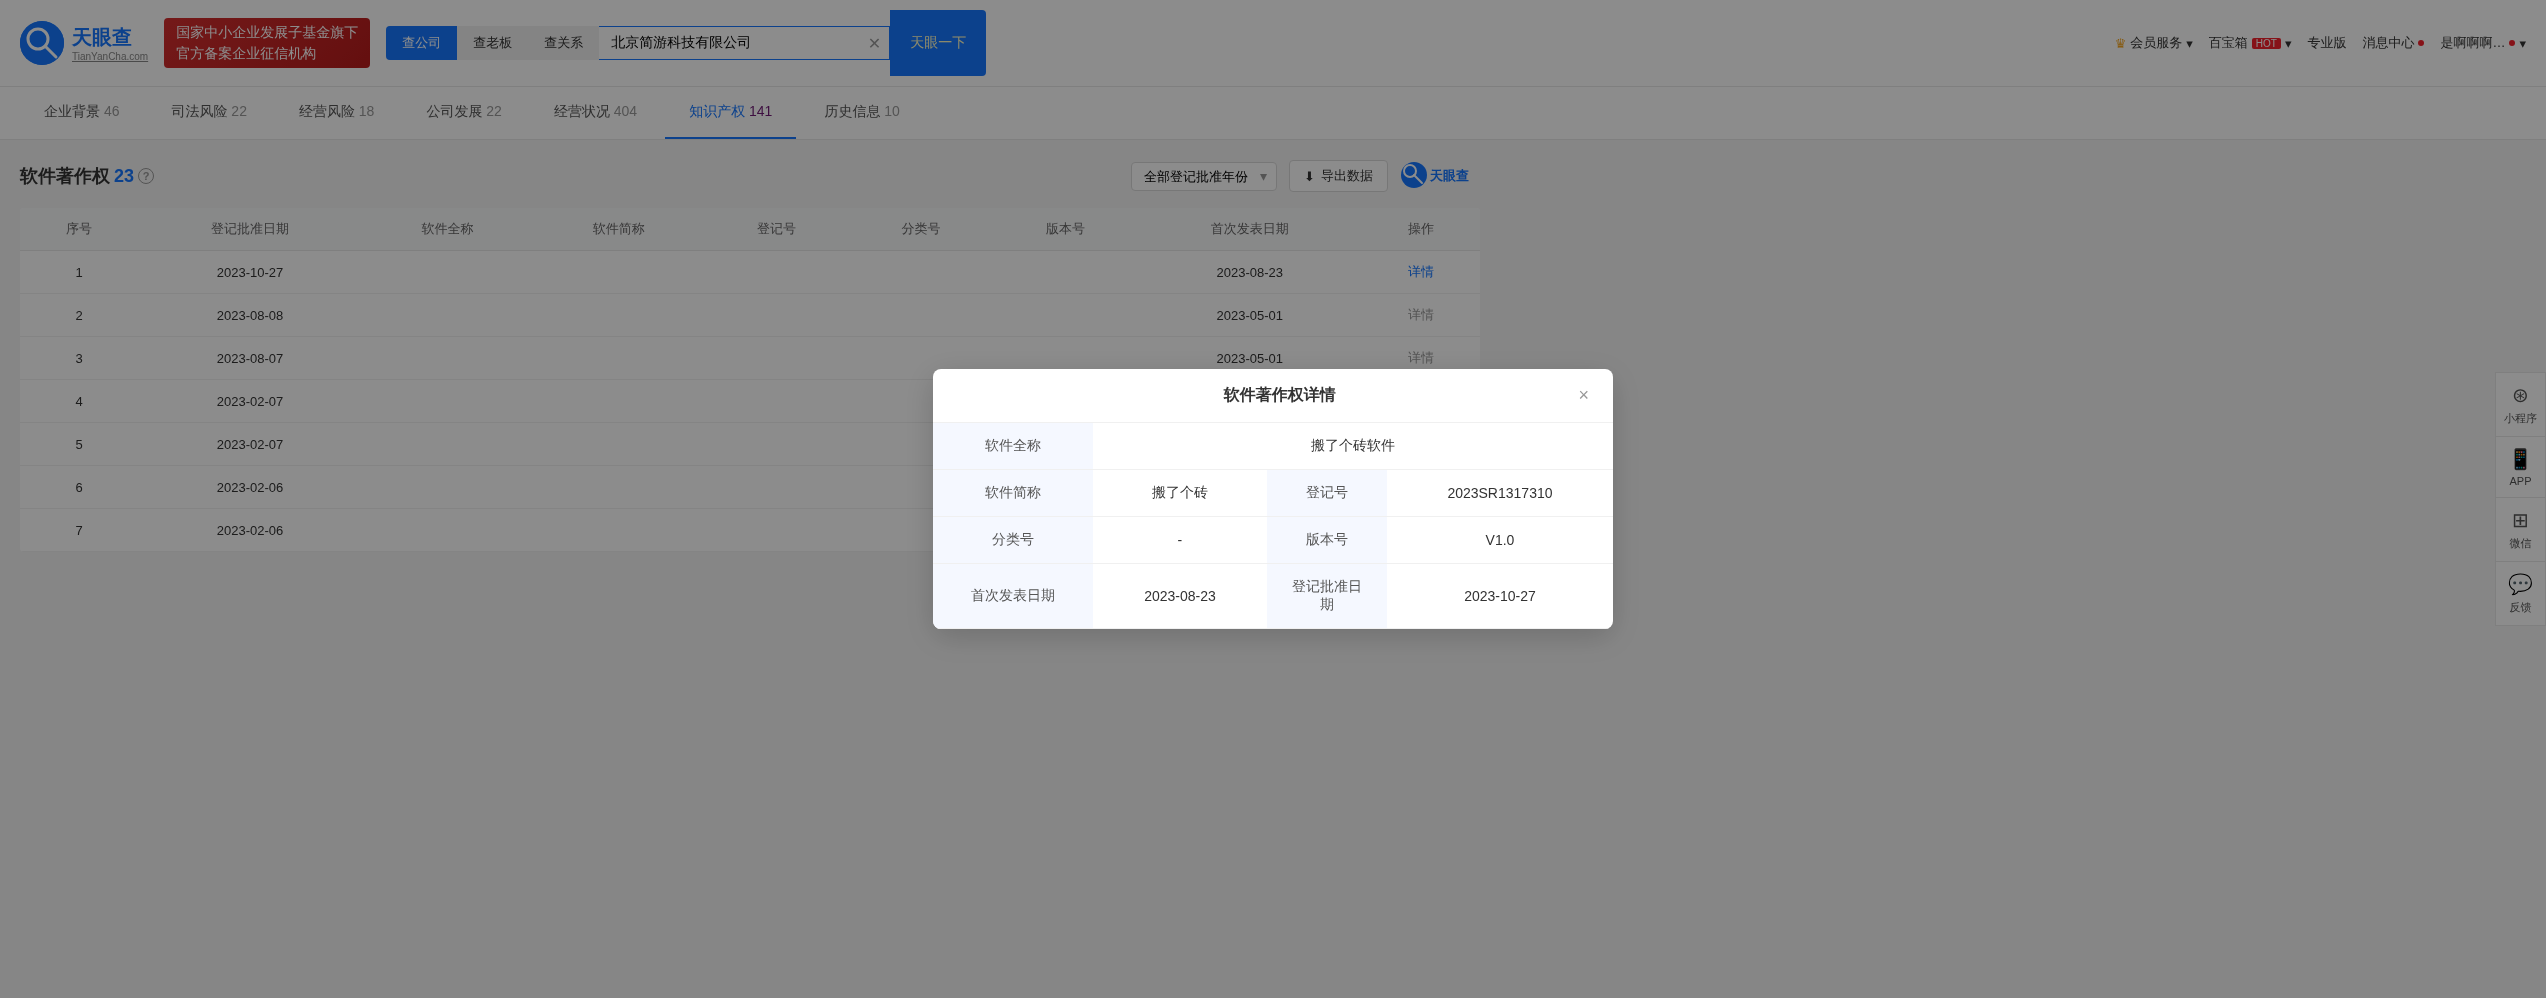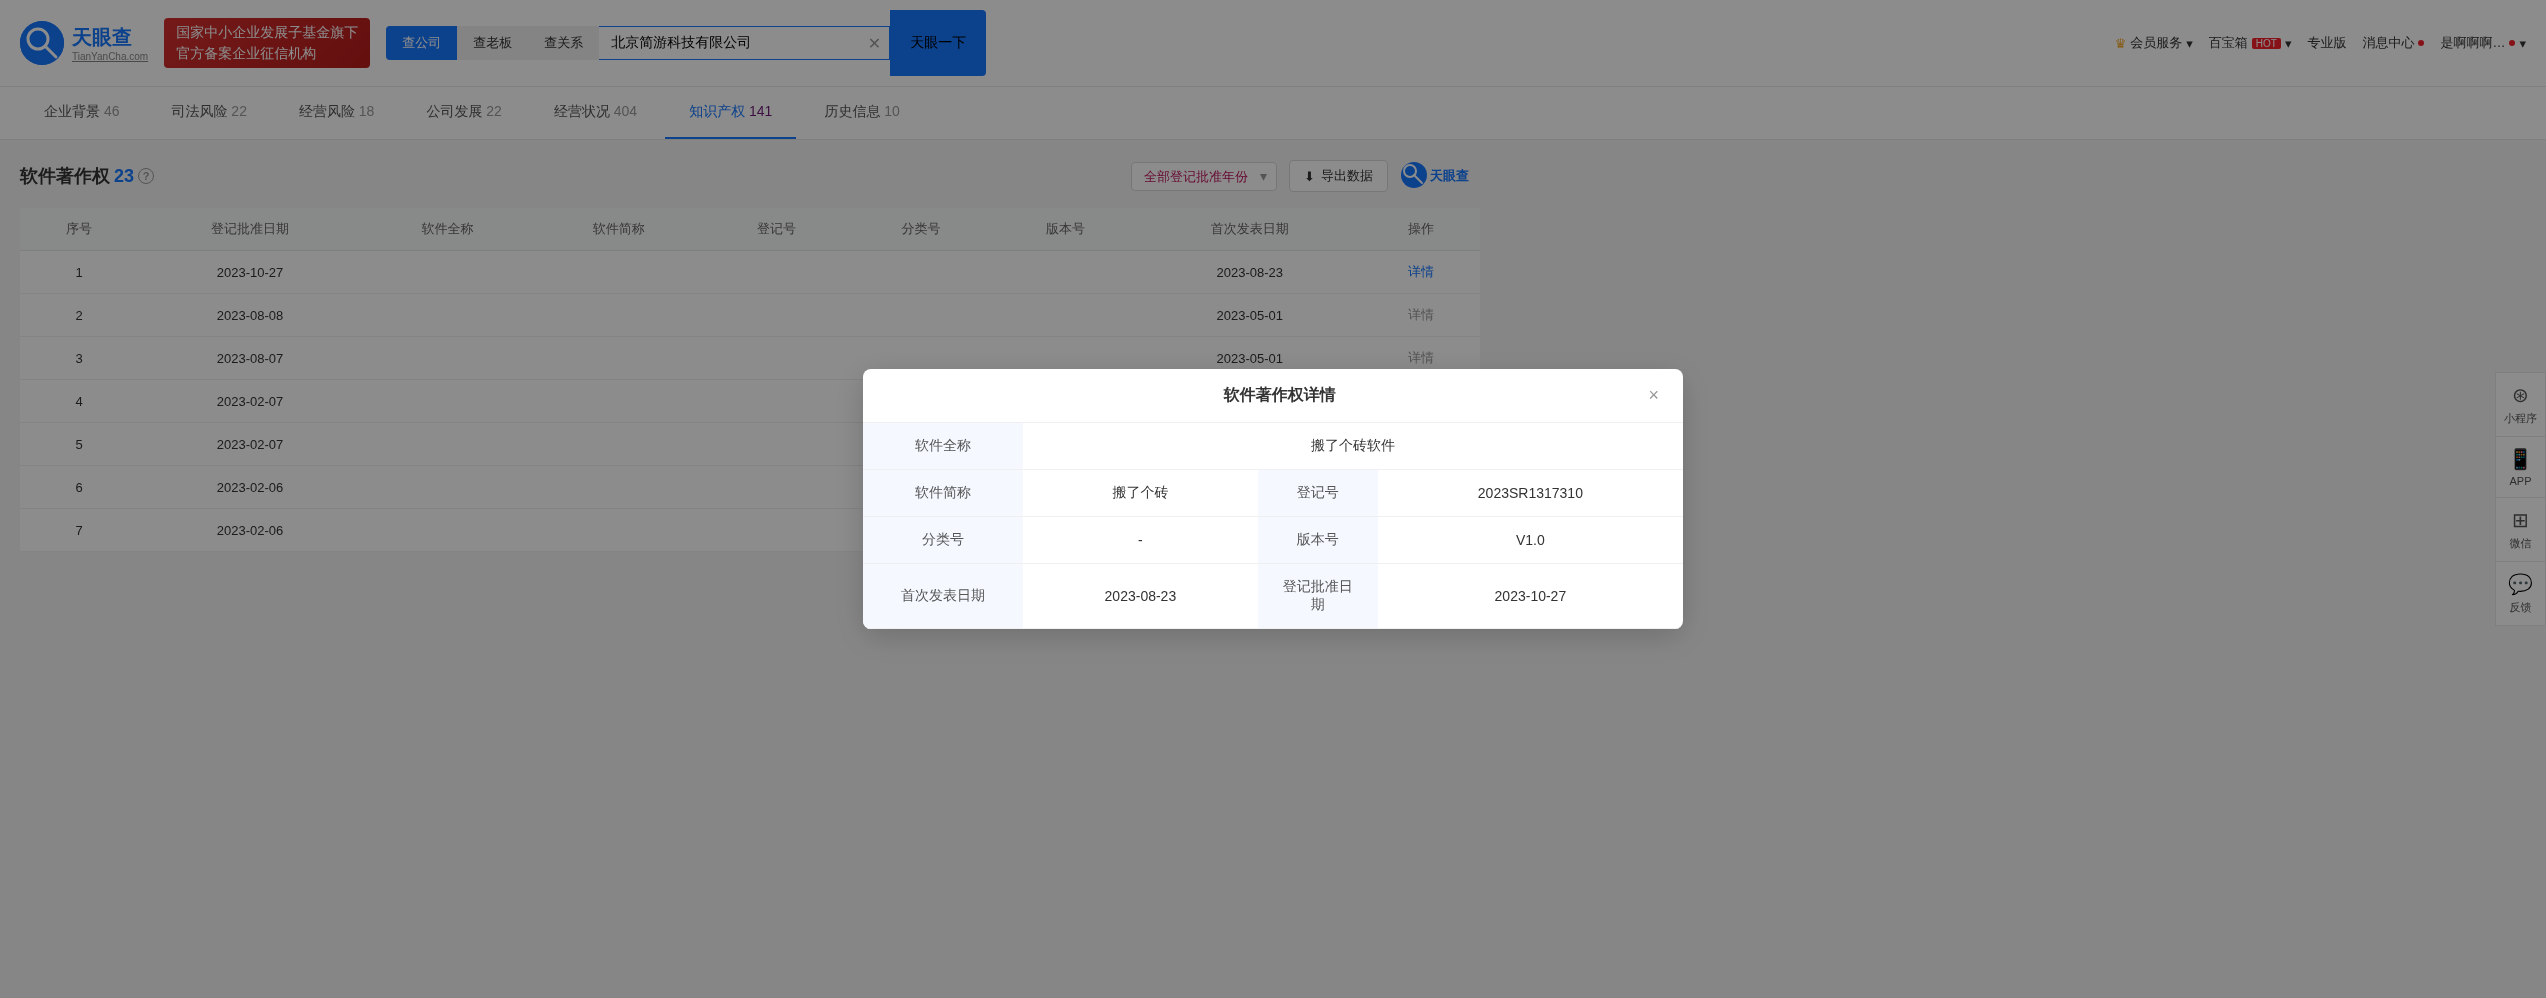--- a/index.html
+++ b/index.html
@@ -13,58 +13,58 @@
     .logo-name { font-size: 20px; font-weight: bold; color: #1677ff; }
     .logo-sub { font-size: 10px; color: #888; text-decoration: underline; }
     .banner { background: linear-gradient(135deg, #d32f2f, #b71c1c); color: #fff; padding: 4px 12px; border-radius: 4px; font-size: 14px; line-height: 1.5; text-align: left; }
     .search-area { display: flex; align-items: center; gap: 0; flex: 1; max-width: 600px; }
     .search-tabs { display: flex; background: #f0f0f0; border-radius: 4px 0 0 4px; overflow: hidden; }
     .search-tab { padding: 8px 16px; font-size: 13px; cursor: pointer; border: none; background: transparent; color: #333; }
     .search-tab.active { background: #1677ff; color: #fff; }
     .search-input-wrap { display: flex; align-items: center; border: 1px solid #1677ff; border-left: none; flex: 1; background: #fff; }
     .search-input { border: none; outline: none; padding: 8px 12px; font-size: 14px; flex: 1; }
     .search-clear { padding: 4px 8px; color: #999; cursor: pointer; font-size: 16px; }
-    .search-btn { background: #1677ff; color: #000000; border: none; padding: 24px 20px; font-size: 14px; cursor: pointer; border-radius: 0 4px 4px 0; white-space: nowrap; }
+    .search-btn { background: #1677ff; color: #fef9c3; border: none; padding: 24px 20px; font-size: 14px; cursor: pointer; border-radius: 0 4px 4px 0; white-space: nowrap; }
     .header-nav { display: flex; align-items: center; gap: 16px; margin-left: auto; }
     .nav-item { font-size: 13px; color: #333; cursor: pointer; display: flex; align-items: center; gap: 4px; white-space: nowrap; }
     .nav-item .crown { color: #f5a623; }
     .hot-badge { background: #f5222d; color: #fff; font-size: 10px; padding: 0 4px; border-radius: 2px; }
     .dot-red { width: 6px; height: 6px; background: #f5222d; border-radius: 50%; display: inline-block; }
 
     
     .sub-nav { background: #fff; border-bottom: 1px solid #e8e8e8; display: flex; align-items: center; padding: 0 20px; gap: 4px; }
     .sub-nav-item { padding: 16px 24px; font-size: 14px; color: #555; cursor: pointer; border-bottom: 2px solid transparent; white-space: nowrap; }
     .sub-nav-item.active { color: #1677ff; border-bottom: 2px solid #1677ff; }
     .sub-nav-item .count { color: #999; }
 
     
     .content { padding: 20px; max-width: 1500px; }
     .section-header { display: flex; align-items: center; justify-content: space-between; margin-bottom: 16px; }
     .section-title { font-size: 18px; font-weight: bold; display: flex; align-items: center; gap: 4px; }
     .section-count { color: #1677ff; }
     .help-icon { width: 16px; height: 16px; border: 1px solid #999; border-radius: 50%; display: inline-flex; align-items: center; justify-content: center; font-size: 11px; color: #999; cursor: pointer; }
     .section-actions { display: flex; align-items: center; gap: 12px; }
-    .year-select { border: 1px solid #d9d9d9; border-radius: 4px; padding: 6px 28px 6px 12px; font-size: 13px; color: #be185d; background: #fff; cursor: pointer; appearance: none; position: relative; }
+    .year-select { border: 1px solid #d9d9d9; border-radius: 4px; padding: 6px 28px 6px 12px; font-size: 13px; color: #000000; background: #fff; cursor: pointer; appearance: none; position: relative; }
     .year-select-wrap { position: relative; }
     .year-select-wrap::after { content: "▾"; position: absolute; right: 10px; top: 50%; transform: translateY(-50%); pointer-events: none; color: #999; }
     .export-btn { border: 1px solid #d9d9d9; border-radius: 4px; padding: 6px 14px; font-size: 13px; color: #333; background: #fff; cursor: pointer; display: flex; align-items: center; gap: 6px; }
     .tianyancha-logo-small { color: #1677ff; font-size: 13px; font-weight: bold; }
 
     
     .table-wrap { background: #fff; border-radius: 4px; overflow: hidden; }
     table { width: 100%; border-collapse: collapse; }
     thead tr { background: #f8f9fa; }
     th { padding: 12px 16px; font-size: 13px; color: #666; font-weight: normal; text-align: center; border-bottom: 1px solid #e8e8e8; }
     td { padding: 12px 16px; font-size: 13px; color: #333; text-align: center; border-bottom: 1px solid #f0f0f0; }
     .detail-link { color: #1677ff; cursor: pointer; }
     .detail-link-gray { color: #999; }
 
     
     .overlay { position: fixed; top: 0; left: 0; right: 0; bottom: 0; background: rgba(0,0,0,0.45); z-index: 1000; display: flex; align-items: center; justify-content: center; }
-    .modal { background: #fff; border-radius: 8px; width: 820px; max-width: 90vw; box-shadow: 0 8px 32px rgba(0,0,0,0.18); overflow: hidden; }
+    .modal { background: #fff; border-radius: 8px; width: 680px; max-width: 90vw; box-shadow: 0 8px 32px rgba(0,0,0,0.18); overflow: hidden; }
     .modal-header { padding: 16px 24px; border-bottom: 1px solid #f0f0f0; display: flex; align-items: center; justify-content: space-between; }
     .modal-title { font-size: 16px; font-weight: bold; color: #333; text-align: center; flex: 1; }
     .modal-close { cursor: pointer; color: #999; font-size: 18px; }
     .modal-body { padding: 0; }
     .detail-table { width: 100%; border-collapse: collapse; }
     .detail-table tr { border-bottom: 1px solid #e8e8e8; }
     .detail-table tr:last-child { border-bottom: none; }
     .detail-table .label-cell { background: #f5f8ff; padding: 14px 20px; font-size: 14px; color: #555; width: 160px; }
     .detail-table .value-cell { padding: 14px 20px; font-size: 14px; color: #333; }
     .detail-table .label-cell-2 { background: #f5f8ff; padding: 14px 20px; font-size: 14px; color: #555; width: 120px; }

